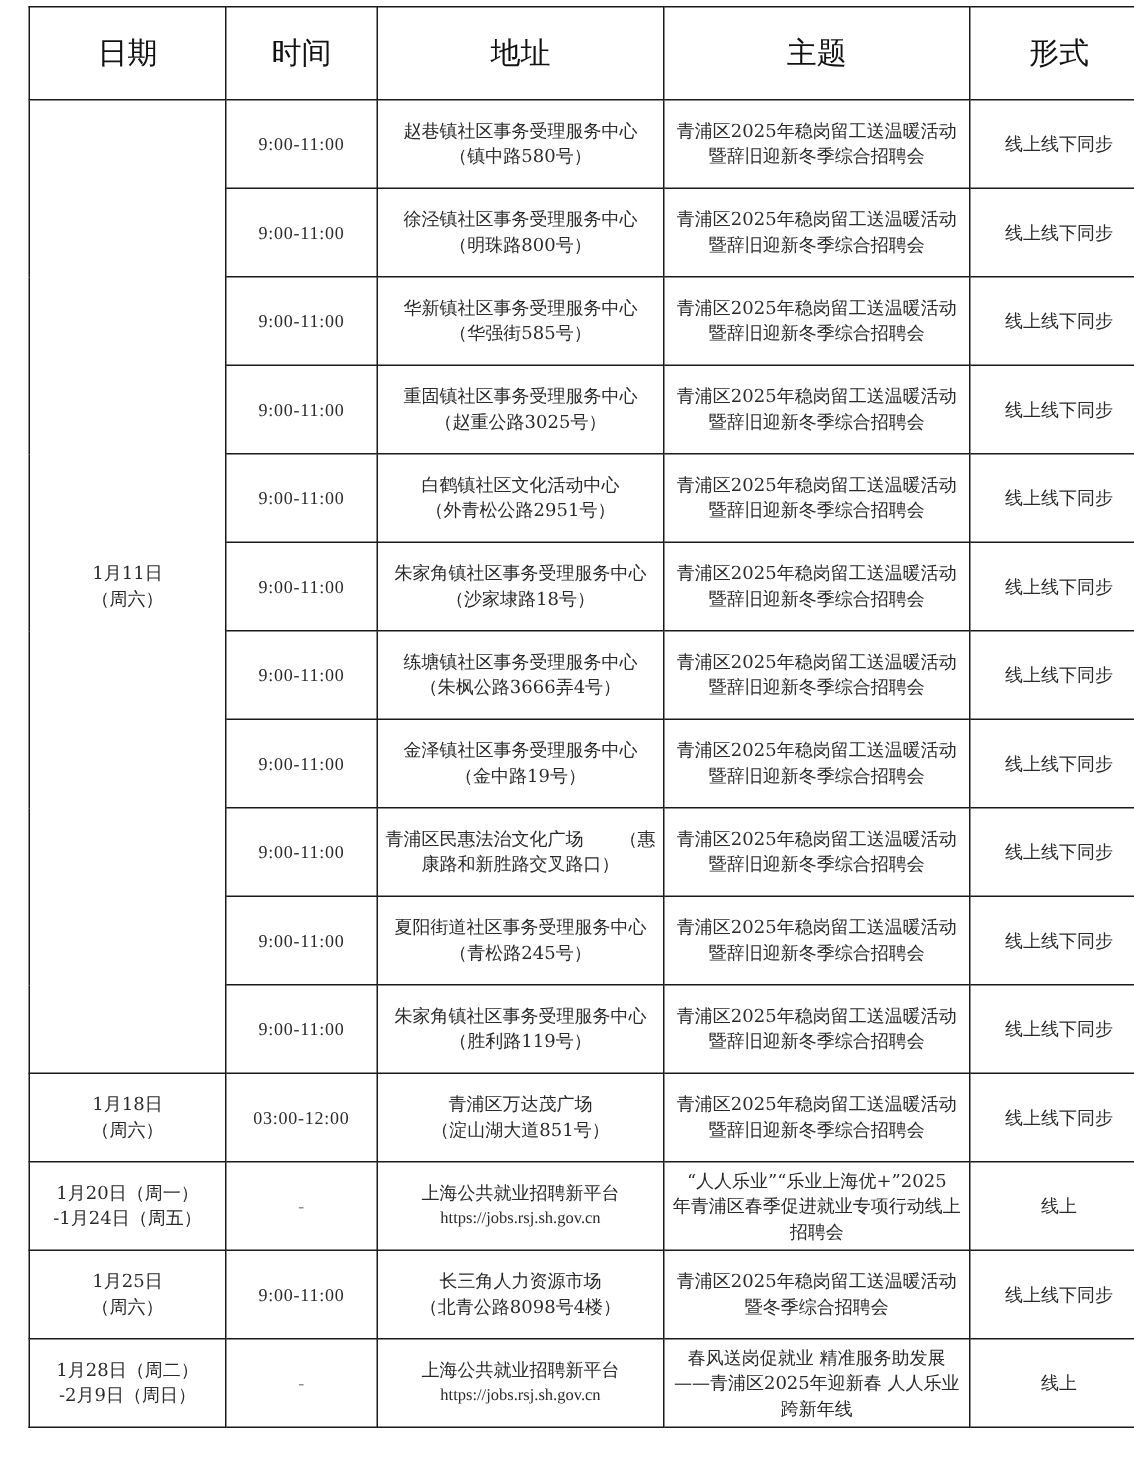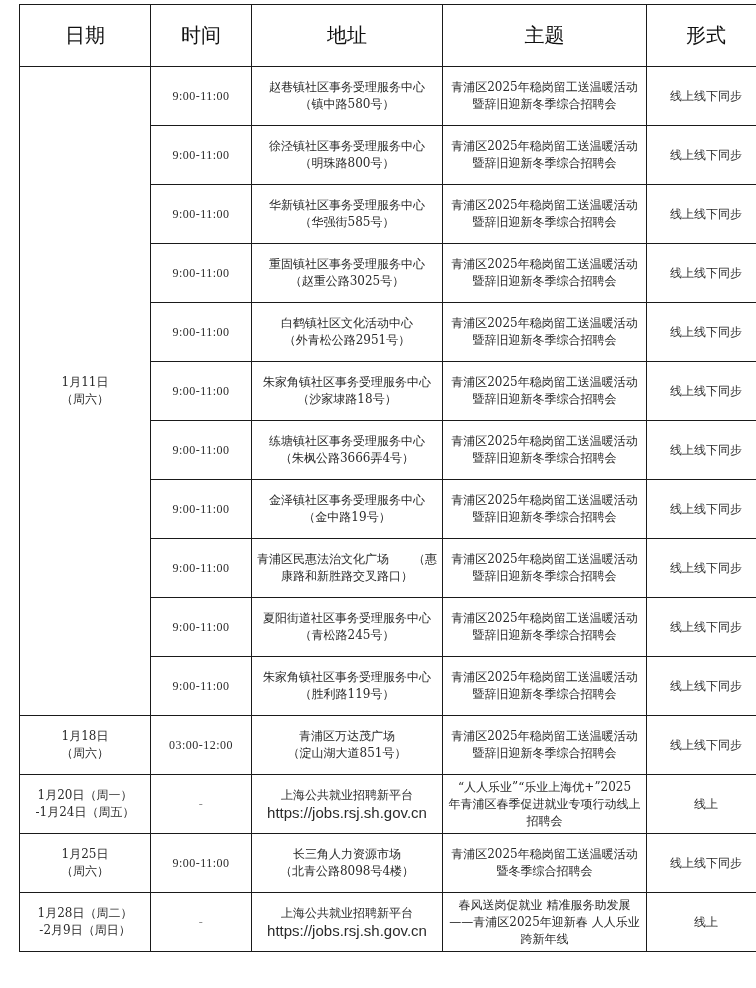--- a/index.html
+++ b/index.html
@@ -48,21 +48,21 @@
   .hdr-spaced { letter-spacing: 18px; padding-left: 18px; }
   .hdr-form { letter-spacing: 6px; padding-left: 6px; }
   .col-date { width: 131px; }
   .col-time { width: 101px; }
   .col-addr { width: 191px; }
   .col-topic { width: 204px; }
   .col-form { width: 119px; }
   td.time { font-family: Liberation Serif, serif; font-size: 11.5px; letter-spacing: 0.5px; }
   td.dash { color: #888; }
   .line { display: block; white-space: nowrap; }
-  .url { font-family: Liberation Sans, sans-serif; font-size: 15px; }
+  .url { font-family: Liberation Serif, serif; font-size: 11px; }
   td.topic { font-size: 12px; margin-left: 48px; }
   td.form { font-size: 12.5px; }
 </style>
 </head>
 <body>
 
 <div class="sheet">
   <table class="schedule">
     <colgroup>
       <col class="col-date">

